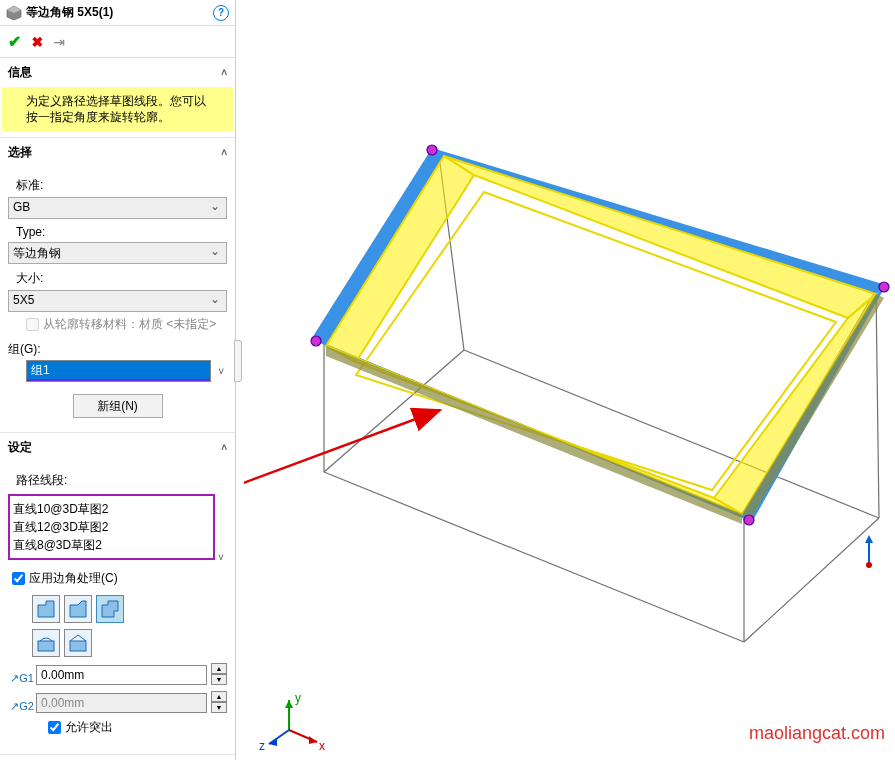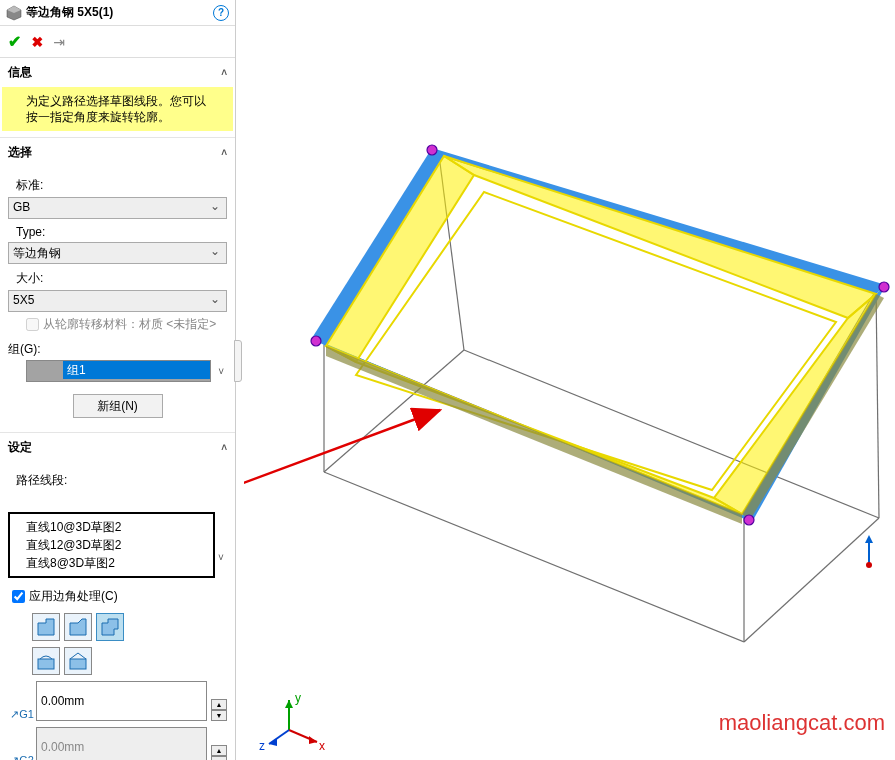--- a/index.html
+++ b/index.html
@@ -28,47 +28,47 @@
 .section-content { padding: 4px 8px 10px 8px; }
 .field-label { margin: 6px 0 3px 8px; }
 .select { width: 100%; height: 22px; background: #eee; border: 1px solid #aaa; padding: 2px 4px; position: relative; }
 .select::after { content: "⌄"; position: absolute; right: 6px; top: 1px; color: #555; font-size: 12px; }
 
 .checkbox-row { display: flex; align-items: flex-start; gap: 4px; margin: 4px 0 4px 18px; }
 .checkbox-row input[type=checkbox] { margin-top: 2px; }
 .muted { color: #888; }
 
 .group-label { margin: 8px 0 2px 0; }
-.group-box { width: 188px; height: 22px; border: 1px solid #888; background: #a3a3a3; padding-left: 36px; }
+.group-box { width: 188px; height: 22px; border: 1px solid #888; background: #6d28d9; }
 .group-sel { background: #0078d7; color: #fff; padding: 2px 4px; height: 18px; line-height: 14px; }
 .group-row { display: flex; align-items: center; gap: 4px; margin-left: 18px; }
 .mini-expand { width: 12px; text-align: center; color: #555; cursor: pointer; margin-left: auto; font-size: 10px; }
 
 .btn { width: 90px; height: 24px; background: #f2f2f2; border: 1px solid #aaa; cursor: pointer; display: block; margin: 12px auto 4px auto; }
 
-.path-box { border: 2px solid #000000; padding: 4px 16px; margin: 20px 0 4px 0; line-height: 1.5; }
+.path-box { border: 2px solid #a21caf; padding: 4px 3px; margin: 2px 0 4px 0; line-height: 1.5; }
 
 .check-inline { display: flex; align-items: center; gap: 4px; margin: 6px 0 8px 4px; }
 
 .toggle-btns { display: flex; gap: 4px; margin: 4px 0 6px 24px; }
 .tbtn { width: 28px; height: 28px; border: 1px solid #888; background: #eaf3fb; cursor: pointer; display: flex; align-items: center; justify-content: center; }
 .tbtn.active { background: #bcdff0; border-color: #3a8dc4; }
 .tbtn svg { width: 20px; height: 20px; }
 
 .spin-row { display: flex; align-items: flex-end; gap: 4px; margin: 6px 0 6px 2px; }
 .spin-row .sicon { width: 22px; color: #1b6cb0; font-size: 11px; }
-.spin-row input { flex: 1; height: 40px; border: 1px solid #888; padding: 2px 4px; }
+.spin-row input { flex: 1; height: 20px; border: 1px solid #888; padding: 2px 4px; }
 .spin-row .steppers { width: 16px; display: flex; flex-direction: column; }
 .spin-row .steppers span { height: 11px; border: 1px solid #888; font-size: 7px; text-align: center; line-height: 9px; cursor: pointer; background: #eee; }
 .spin-row input:disabled { background: #eee; color: #888; }
 
 .viewport { flex: 1; position: relative; background: #fff; overflow: hidden; }
 .viewport svg { position: absolute; top: 0; left: 0; }
 
-.watermark { position: absolute; bottom: 24px; right: 10px; color: #d33; font-size: 22px; font-family: Arial, sans-serif; }
+.watermark { position: absolute; bottom: 16px; right: 10px; color: #d33; font-size: 18px; font-family: Arial, sans-serif; }
 
 .splitter { width: 8px; position: relative; }
 .splitter::before { content: ""; position: absolute; top: 340px; left: -2px; width: 6px; height: 40px; border: 1px solid #bbb; border-radius: 0 3px 3px 0; background: #f4f4f4; }
 
 .arrow-annot { position: absolute; pointer-events: none; }
 </style>
 </head>
 <body>
 
 <div class="panel">

